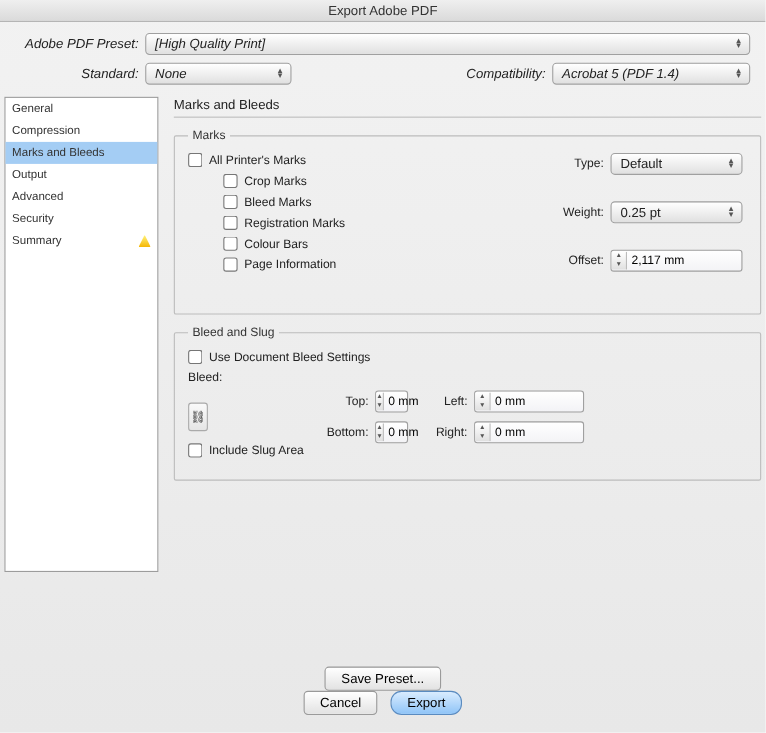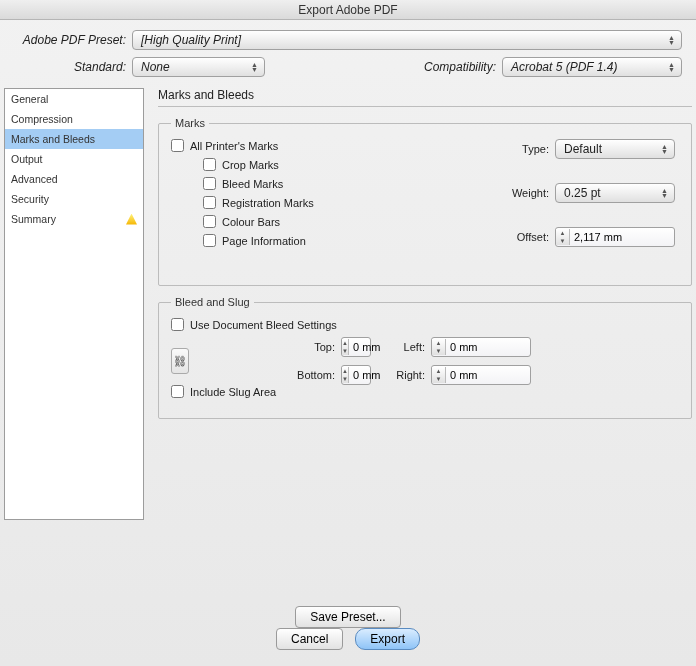--- a/index.html
+++ b/index.html
@@ -240,20 +240,21 @@
         </div>
       </div>
     </fieldset>
 
     <fieldset>
       <legend>Bleed and Slug</legend>
       <label class="chk">
           <input type="checkbox" style="">
           <span>Use Document Bleed Settings</span>
         </label>
+      <div class="sub-heading">Bleed:</div>
       <div class="bleed-grid">
         <span class="bl">Top:</span>
         <div class="spinner">
           <div class="spin-btns">
               <span>▲</span>
               <span>▼</span>
             </div>
           <input value="0 mm" style="">
         </div>
 

